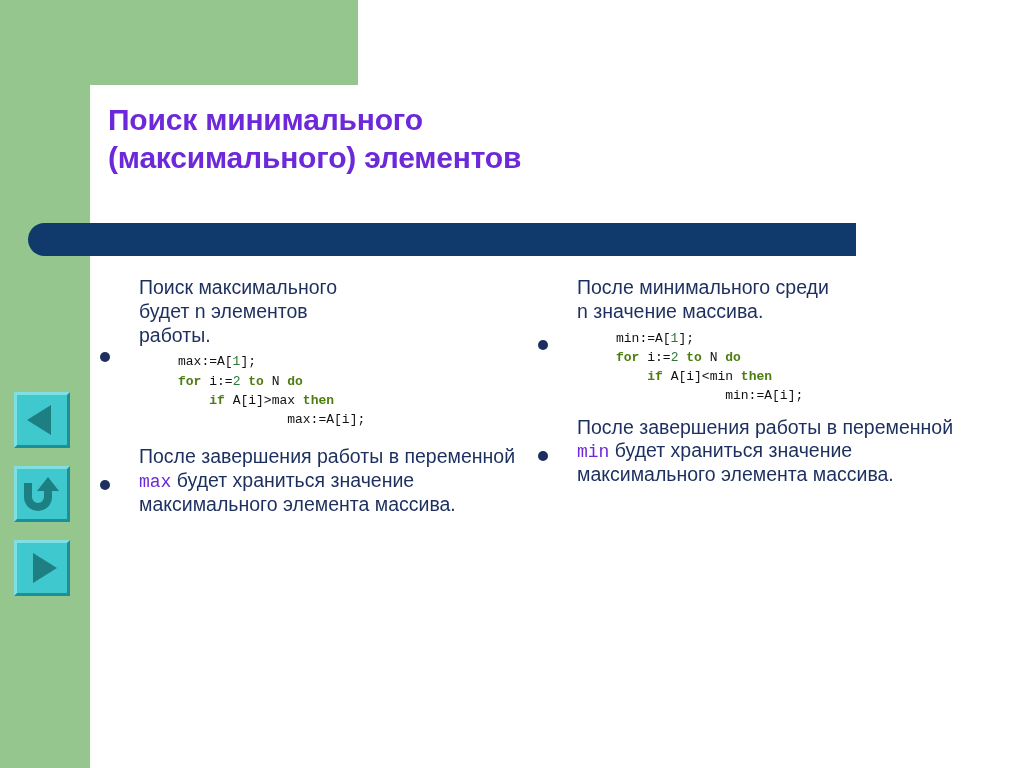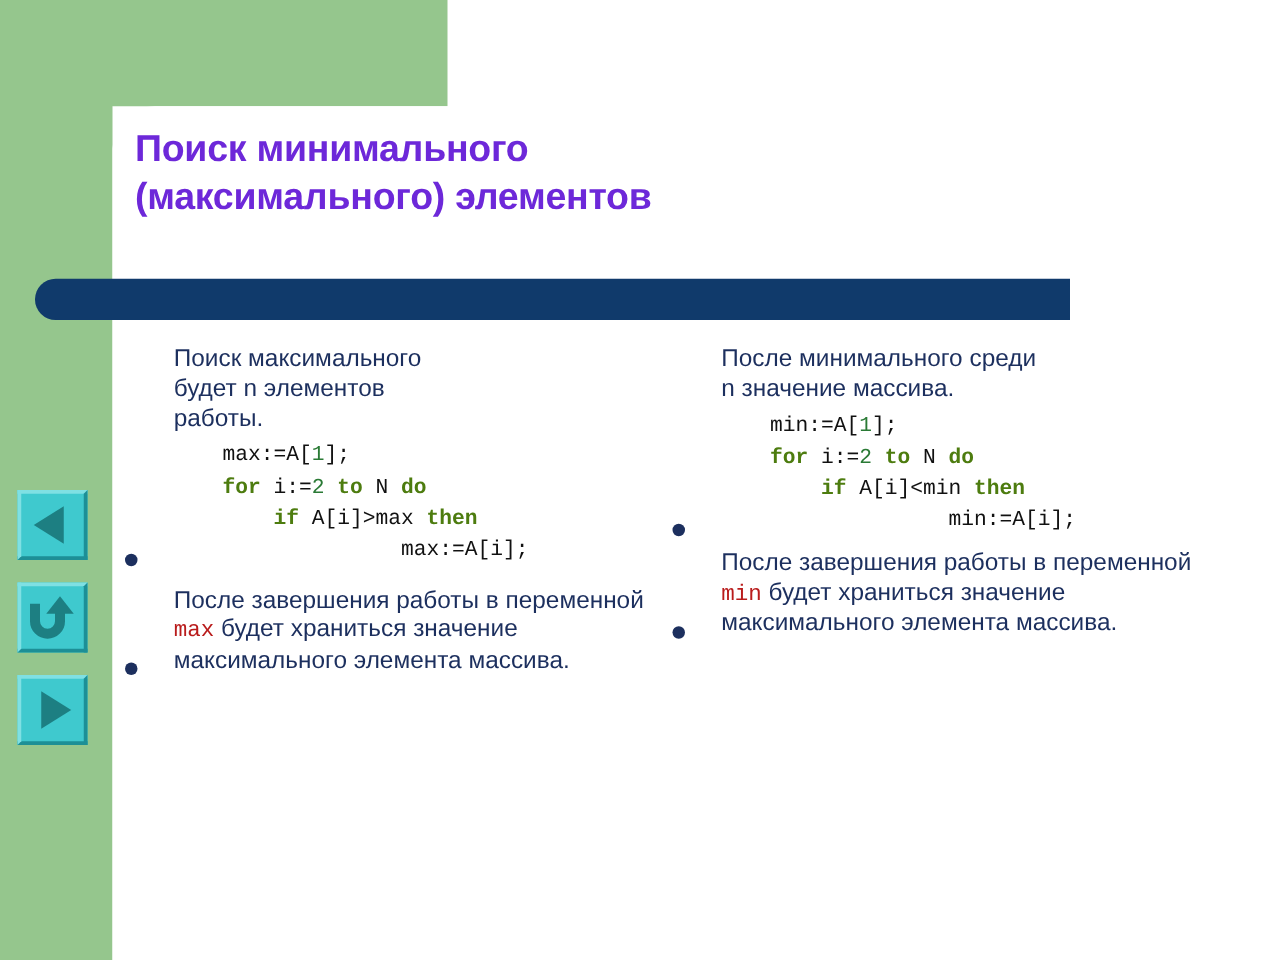--- a/index.html
+++ b/index.html
@@ -91,21 +91,21 @@
   
   .col {
     position: absolute;
     top: 276px;
   }
   .col-left  { left: 100px; width: 420px; }
   .col-right { left: 538px; width: 430px; }
 
   .bullet-row {
     display: flex;
-    align-items: flex-end;
+    align-items: center;
   }
   .bullet-dot {
     flex: 0 0 auto;
     width: 10px;
     height: 10px;
     border-radius: 50%;
     background: #1c2f5e;
     margin-top: 9px;
     margin-right: 29px;
   }
@@ -113,29 +113,29 @@
     flex: 1 1 auto;
     color: #1c2f5e;
     font-size: 19.5px;
     line-height: 1.22;
   }
   .bullet-body.tight { line-height: 1.2; }
 
   
   .mono-inline {
     font-family: "Liberation Mono", monospace;
-    color: #b91c1c;
+    color: #6d28d9;
     font-size: 18px;
   }
 
   
   .code-block {
     font-family: "Liberation Mono", monospace;
     color: #111111;
-    font-size: 17px;
+    font-size: 13px;
     line-height: 1.48;
     white-space: pre;
     margin-top: 5px;
     margin-left: 39px;
   }
   .code-block .kw   { font-weight: bold; color: #4d7c0f; }
   .code-block .num  { color: #2a7a35; }
 
   .gap-sm { height: 10px; }
   .gap-md { height: 16px; }

